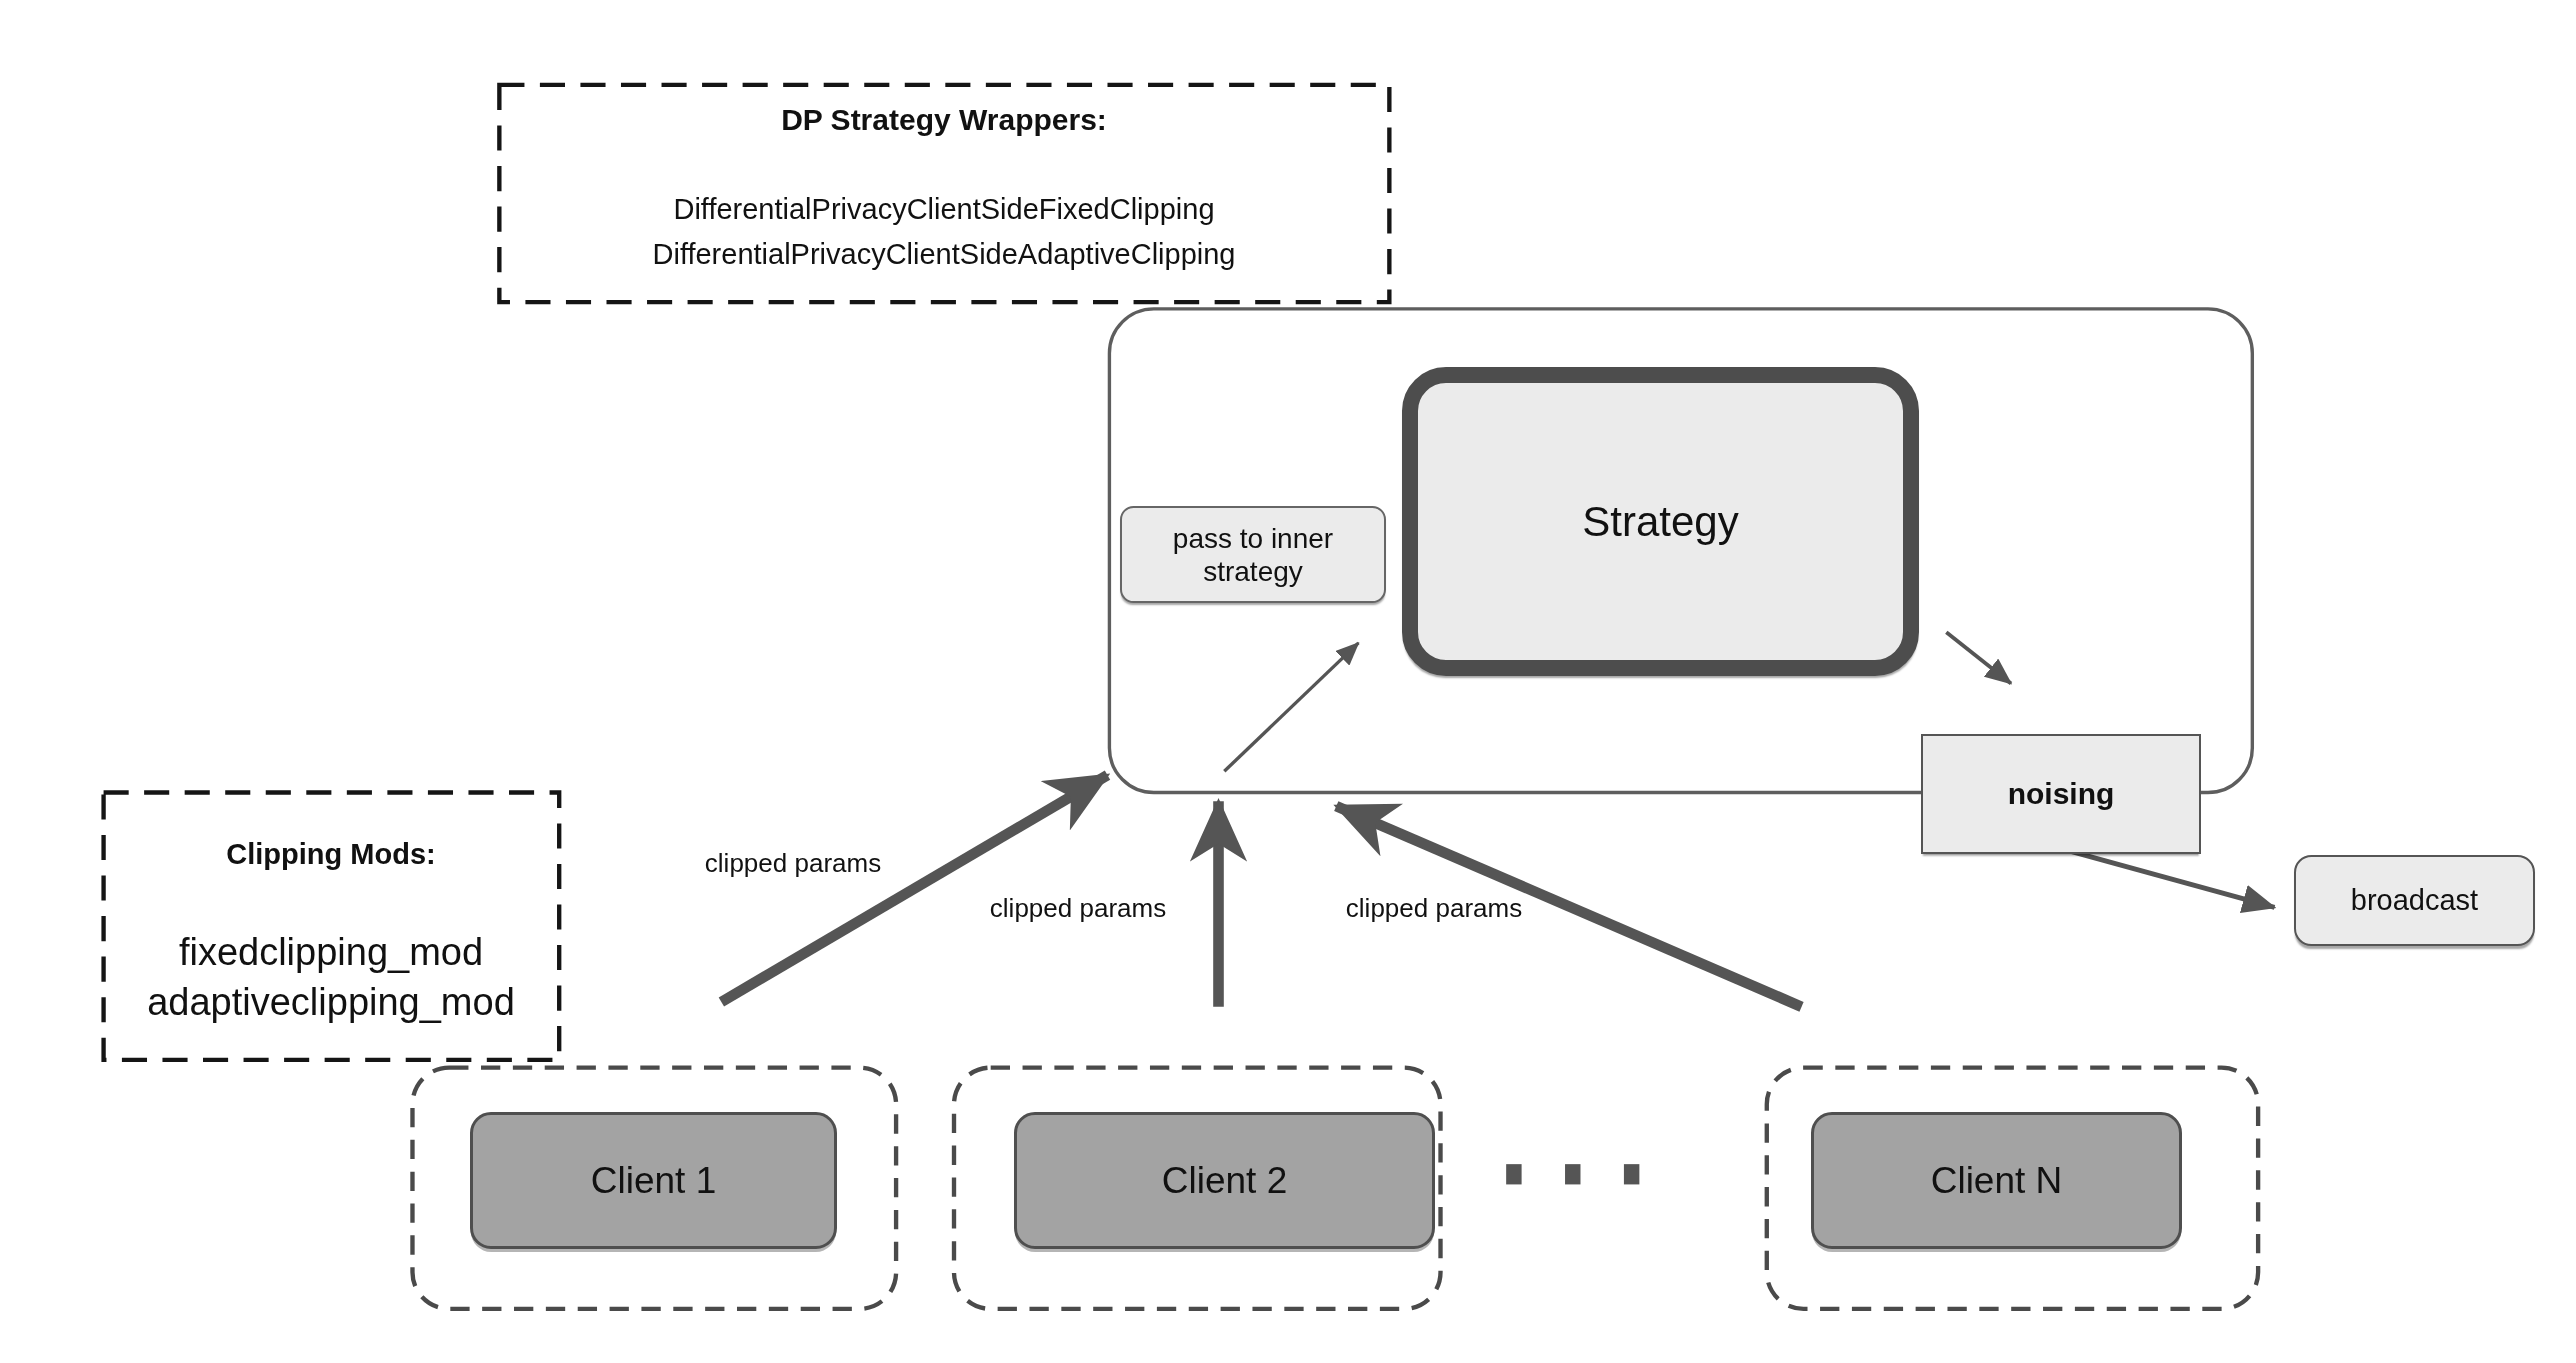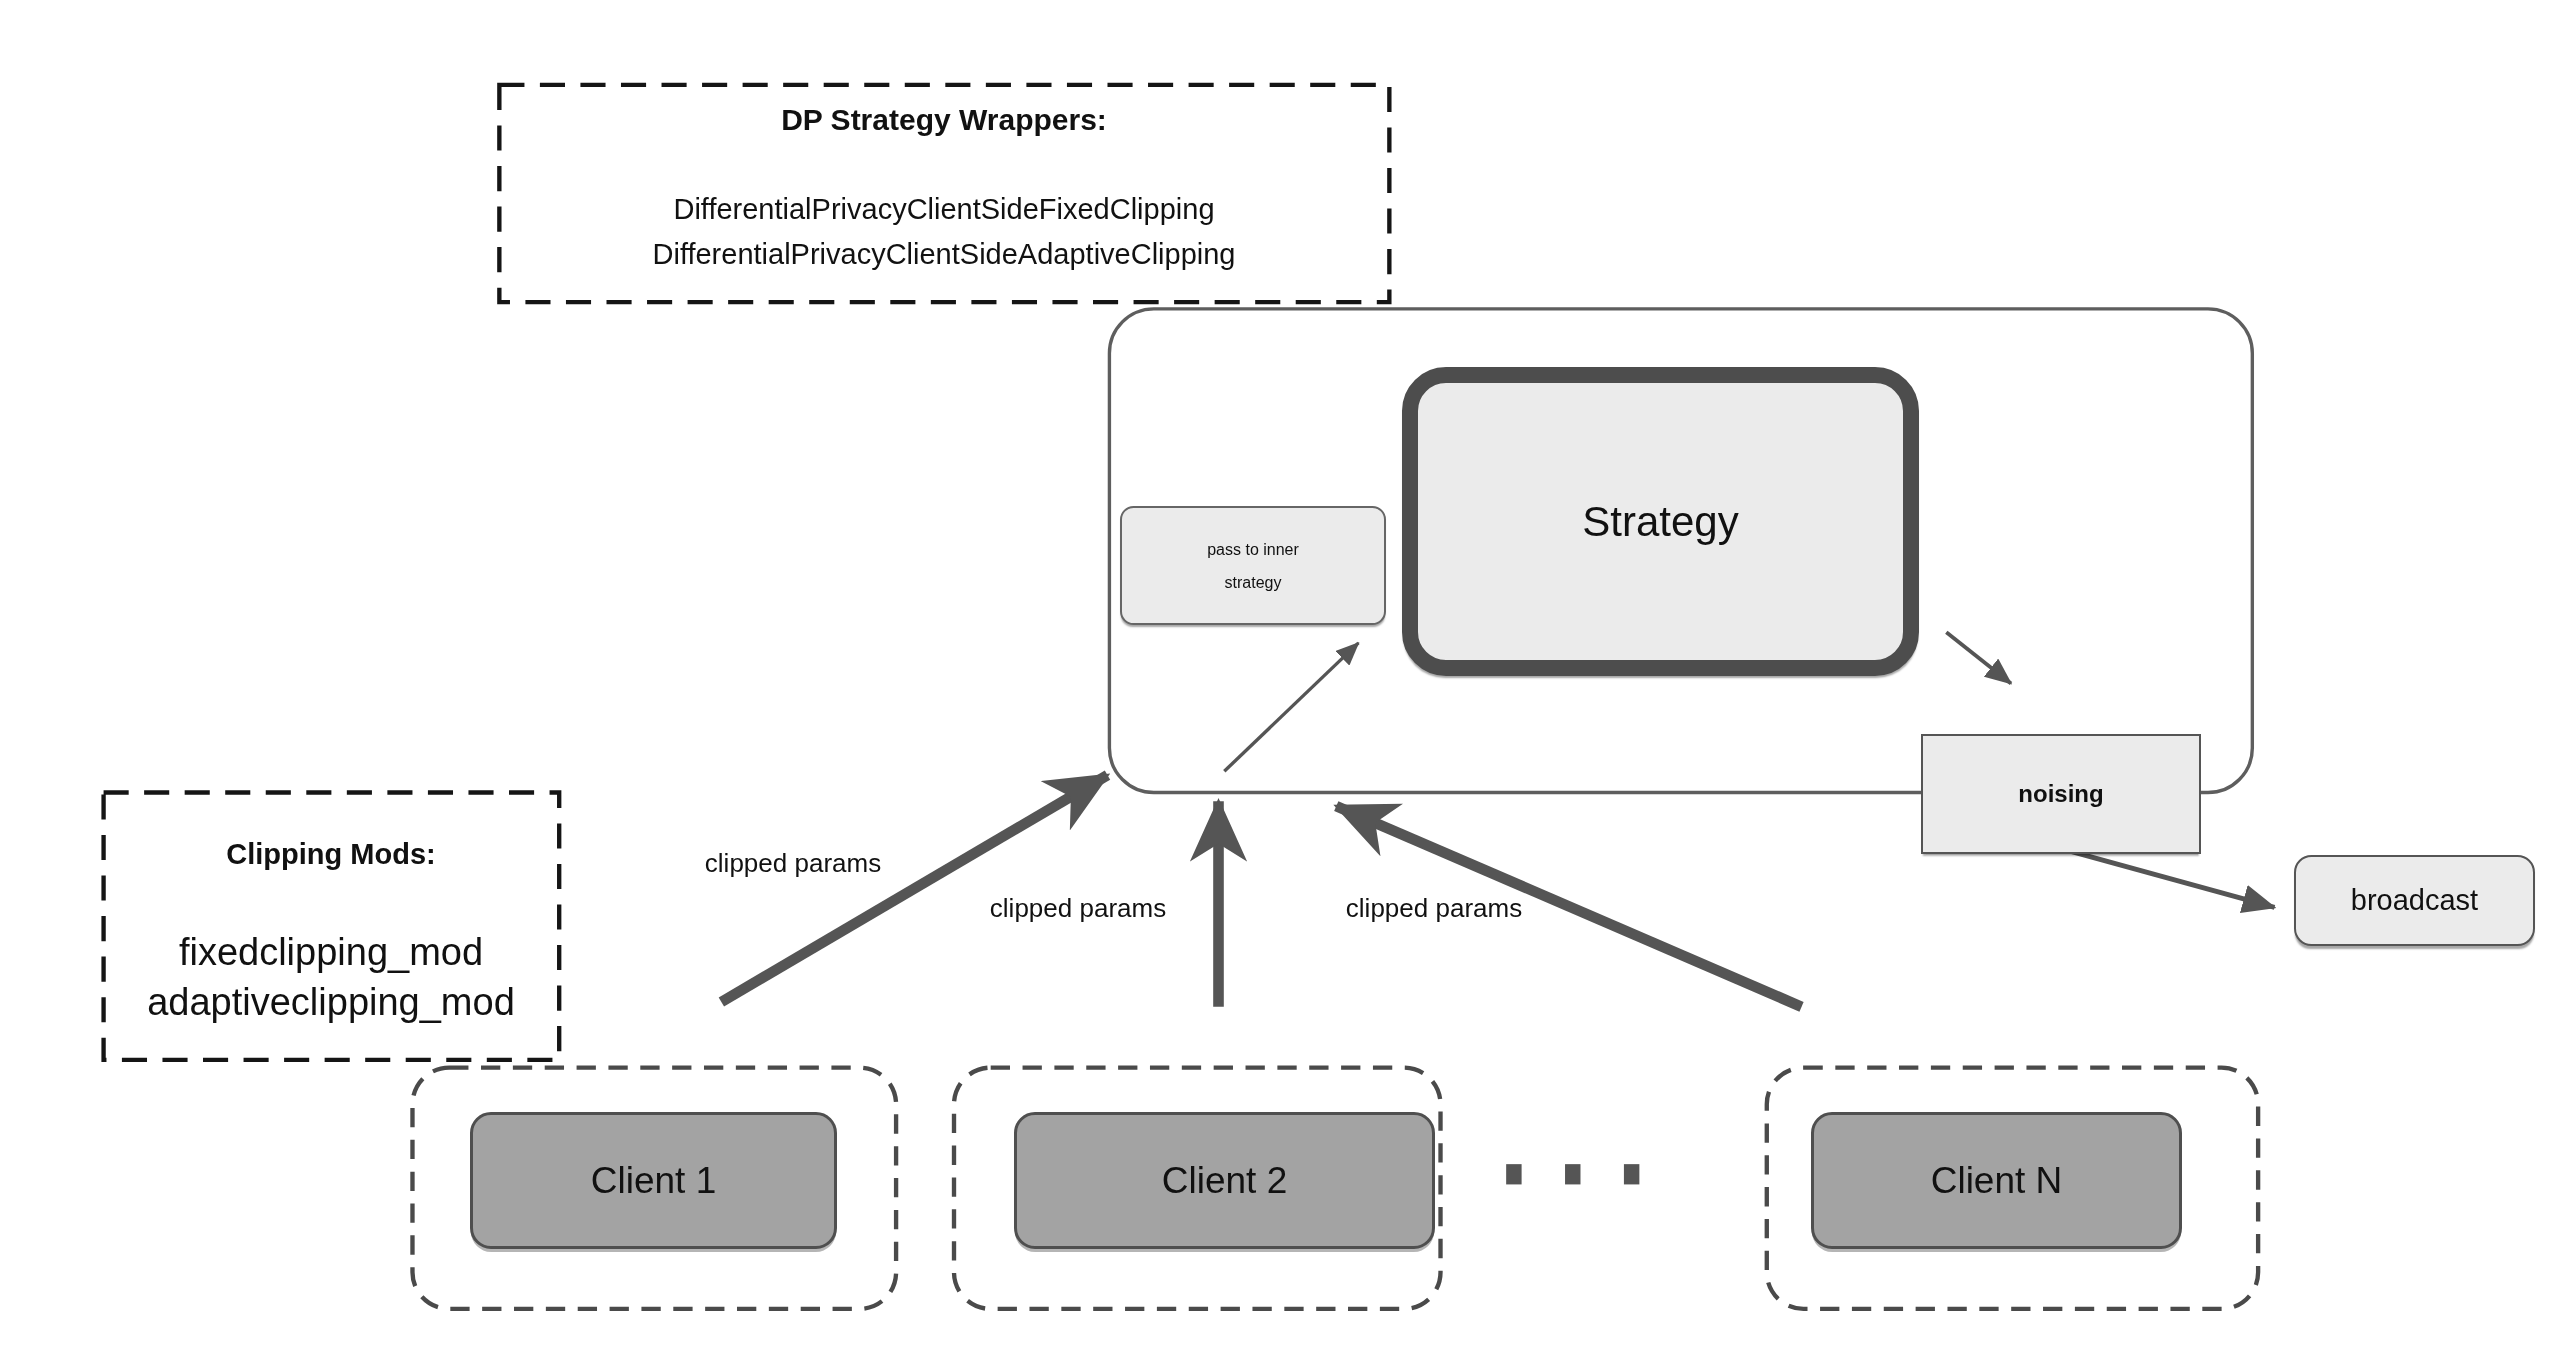--- a/index.html
+++ b/index.html
@@ -18,22 +18,22 @@
   .dp-box{left:499px;top:85px;width:890px;height:217px;padding:15.4px 0 25px 0;}
   .dp-box .note-title{font-size:30px;line-height:39px;}
   .dp-box .note-lines{font-size:29px;line-height:45px;}
   .clip-box{left:103px;top:793px;width:456px;height:267px;padding:42px 0 33px 0;}
   .clip-box .note-title{font-size:29px;line-height:39px;text-align:right;}
   .clip-box .note-lines{font-size:38px;line-height:50px;}
 
   
   .node{background:#ebebeb;box-shadow:0 3.9px 1.9px -1.9px rgba(0,0,0,.35);}
   .strategy-box{left:1402px;top:367px;width:517px;height:309px;border:16.4px solid #4d4d4d;border-radius:44px;font-size:42px;}
-  .pass-box{left:1120px;top:506px;width:266px;height:119px;border:2.9px solid #666;border-radius:13.5px;font-size:16px;line-height:33px;}
-  .noising-box{left:1921px;top:734px;width:280px;height:120px;border:2.9px solid #555;font-weight:bold;font-size:24px;}
+  .pass-box{left:1120px;top:506px;width:266px;height:97px;border:2.9px solid #666;border-radius:13.5px;font-size:28px;line-height:33px;}
+  .noising-box{left:1921px;top:734px;width:280px;height:120px;border:2.9px solid #555;font-weight:bold;font-size:30px;}
   .broadcast-box{left:2294px;top:855px;width:241px;height:91px;border:2.9px solid #555;border-radius:17.4px;font-size:29px;}
 
   
   .client-box{background:#a3a3a3;border:3.9px solid #4f4f4f;border-radius:21px;font-size:37px;box-shadow:0 3.9px 0 -1px rgba(70,70,70,.4);}
   .client-1{left:470px;top:1112px;width:367px;height:137px;}
   .client-2{left:1014px;top:1112px;width:421px;height:137px;}
   .client-n{left:1811px;top:1112px;width:371px;height:137px;}
 
   
   .edge-label{font-size:26px;white-space:nowrap;transform:translate(-50%,-50%);}

